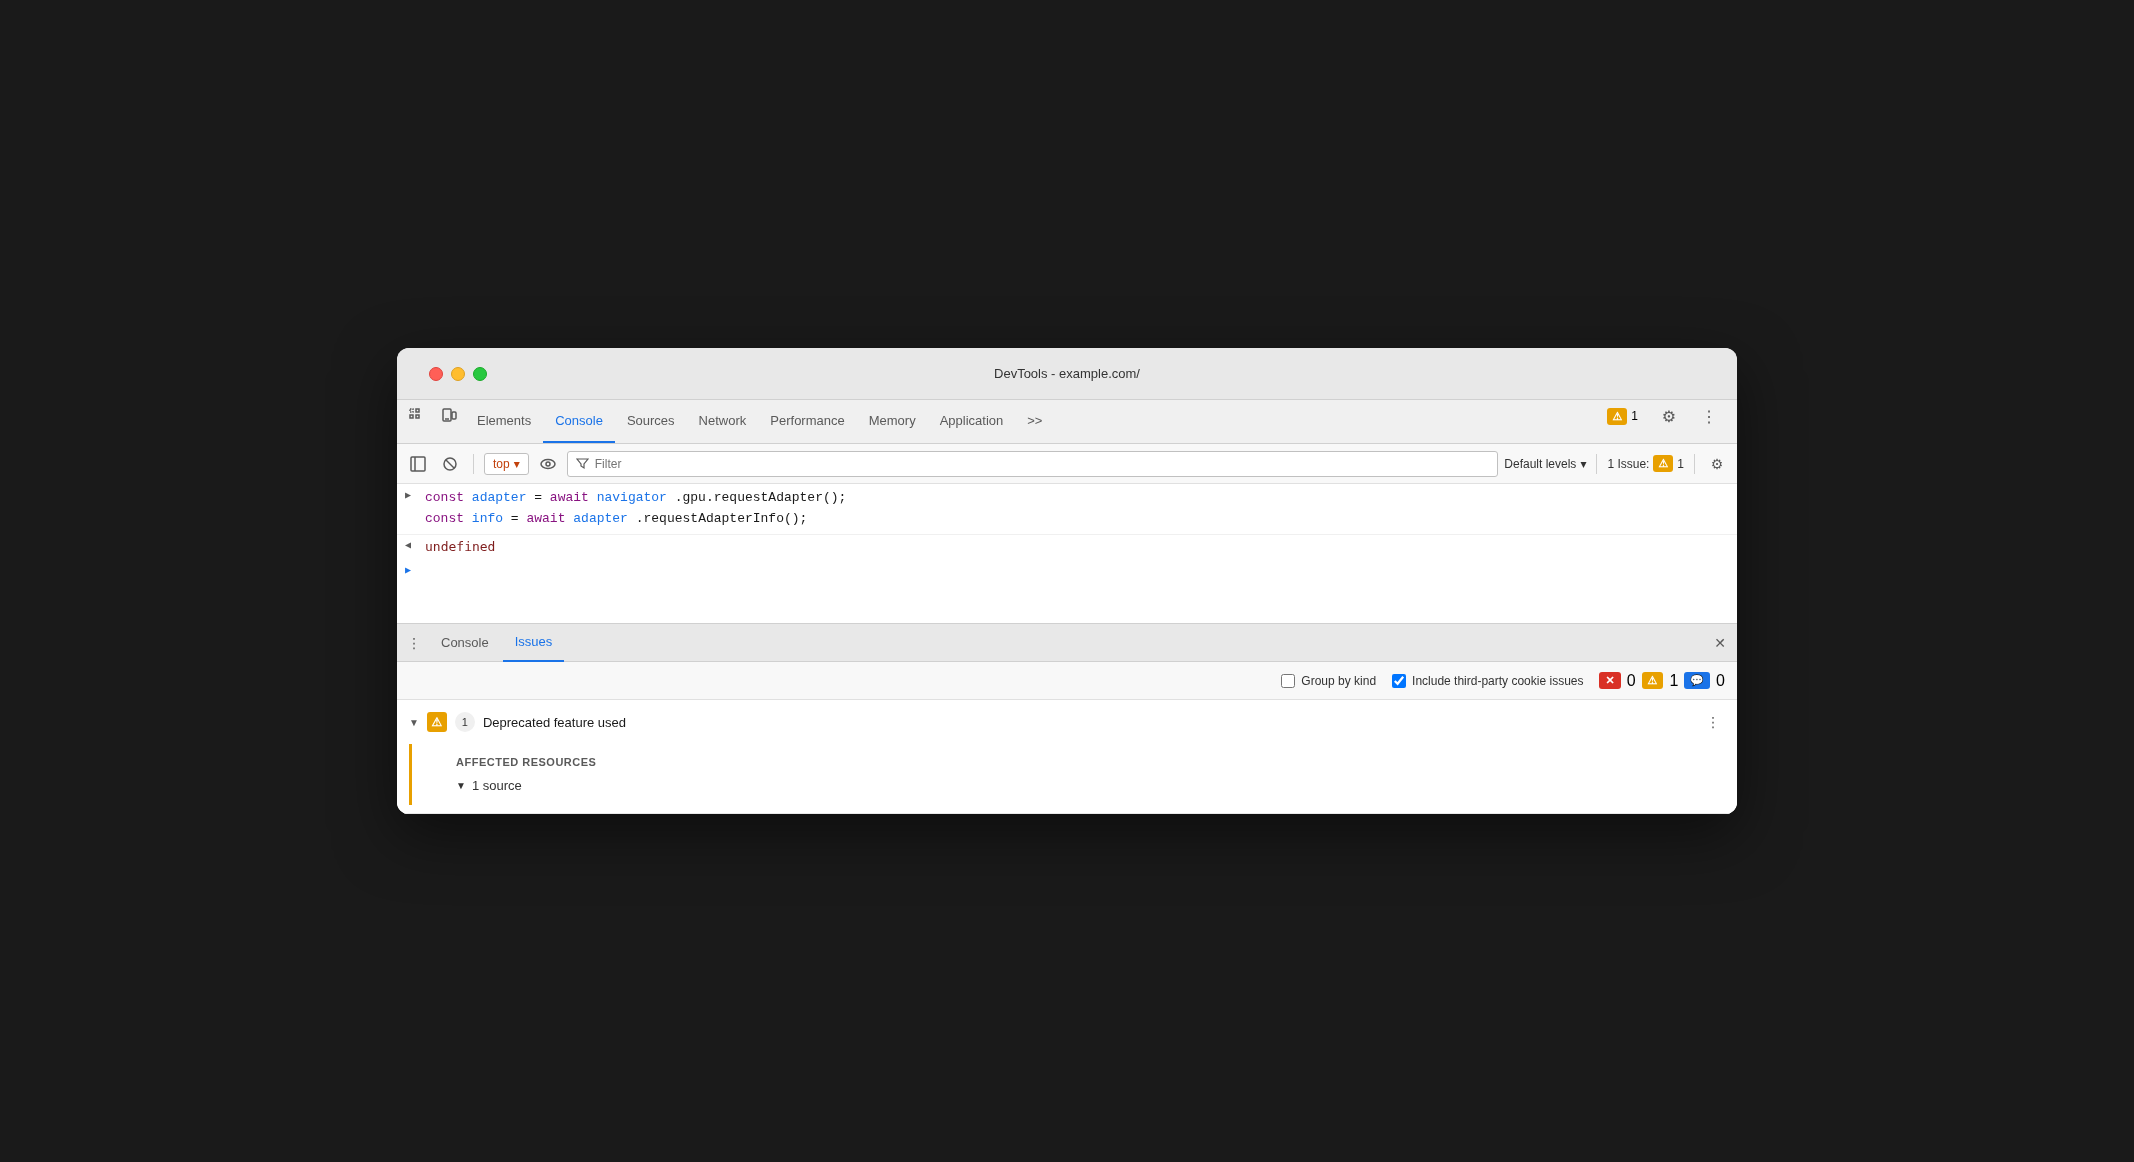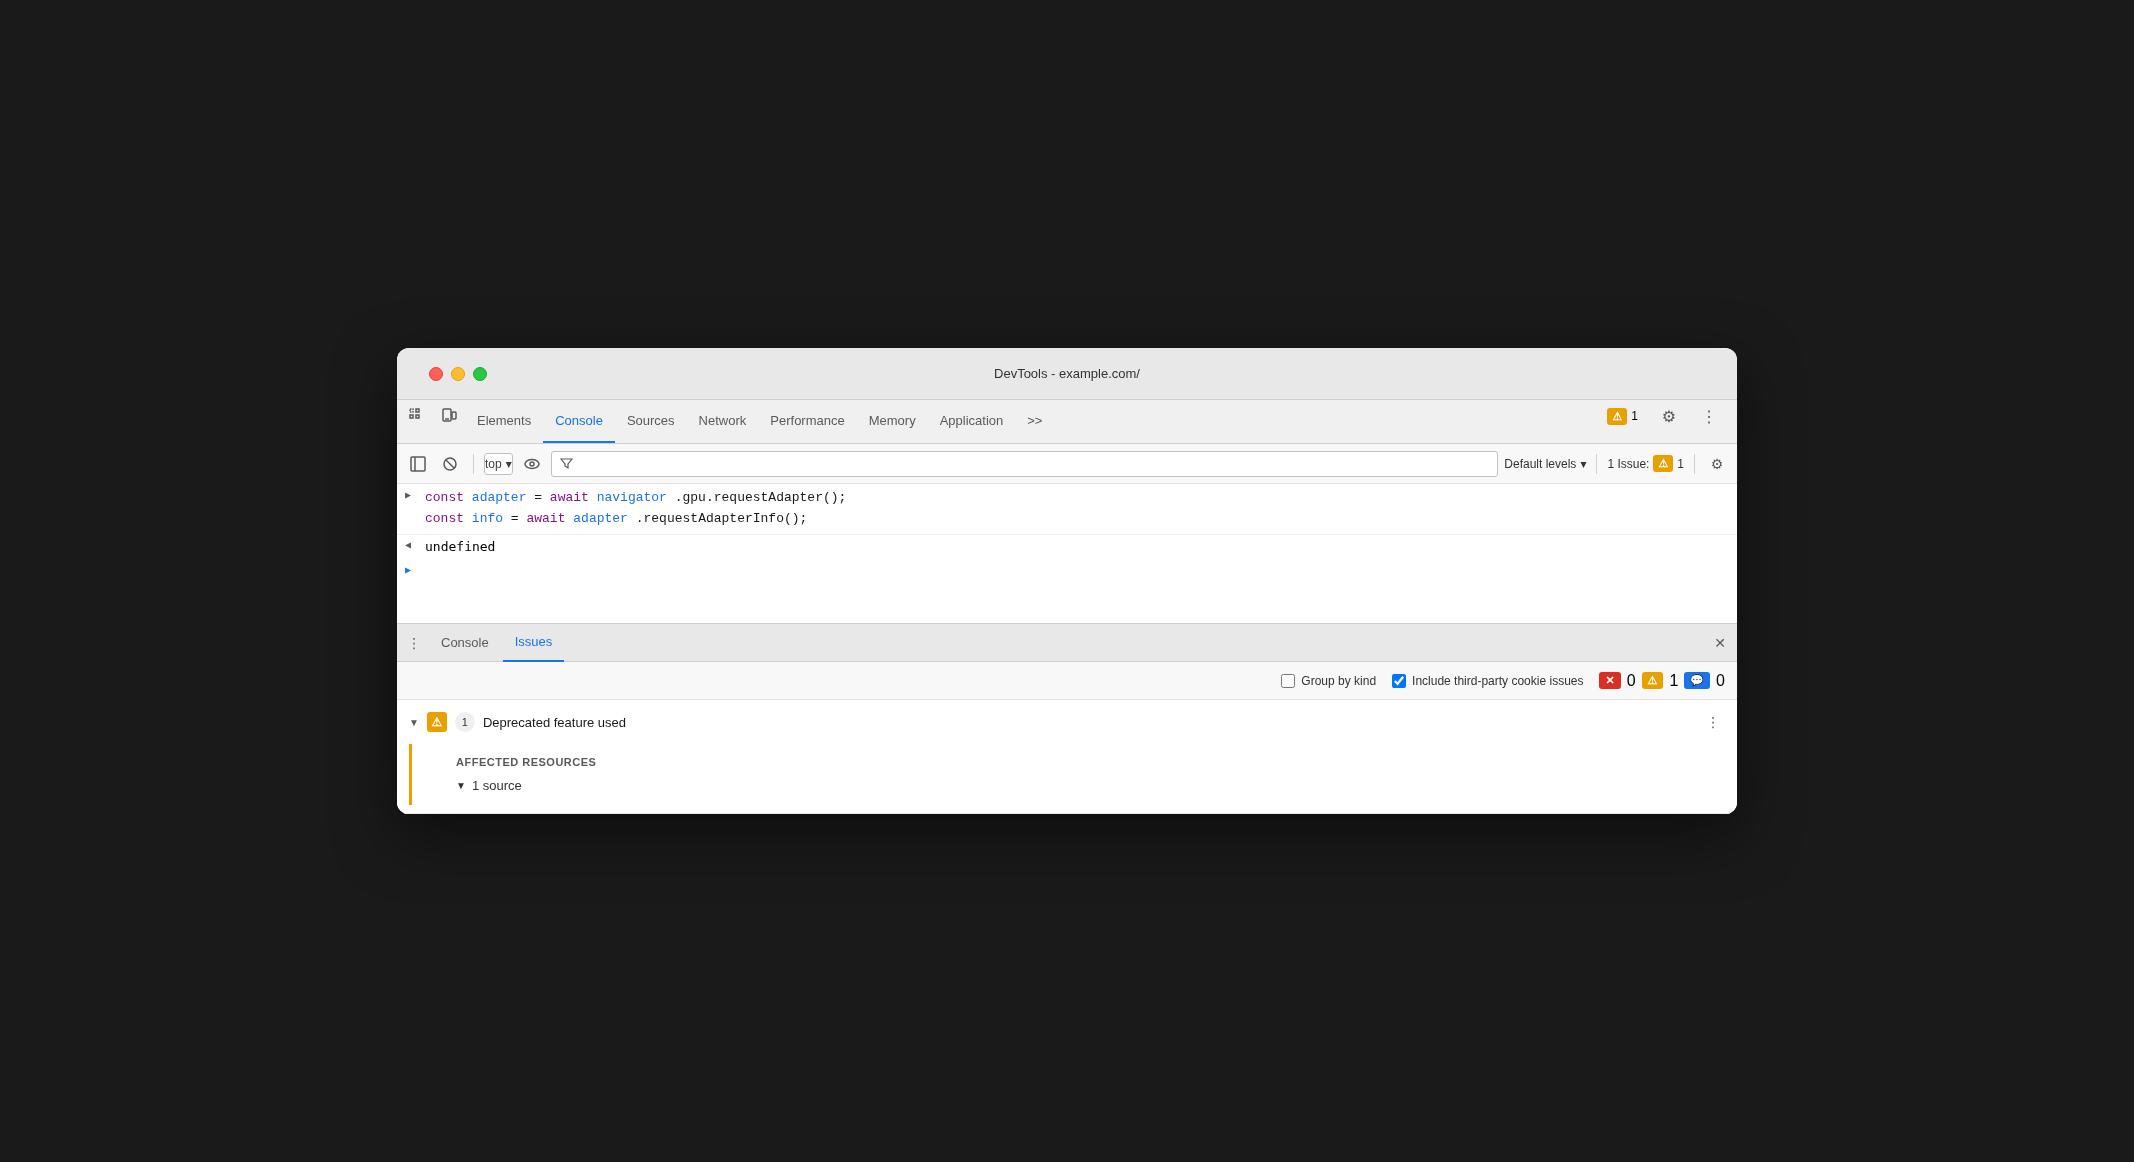--- a/index.html
+++ b/index.html
@@ -134,27 +134,27 @@
       justify-content: center;
       border-radius: 3px;
       cursor: pointer;
       color: #5a5a5a;
       font-size: 14px;
     }
     .context-dropdown {
       display: flex;
       align-items: center;
       gap: 4px;
-      padding: 3px 0;
+      padding: 3px 8px;
       border: 1px solid #c0c0c0;
       border-radius: 3px;
       font-size: 12px;
       cursor: pointer;
       background: white;
-      color: #404040;
+      color: #c2410c;
     }
     .filter-bar {
       flex: 1;
       height: 26px;
       display: flex;
       align-items: center;
       border: 1px solid #c0c0c0;
       border-radius: 3px;
       background: white;
       padding: 0 8px;
@@ -219,21 +219,21 @@
       font-size: 10px;
       cursor: pointer;
     }
     .console-code {
       line-height: 1.6;
     }
     .kw-const { color: #881280; }
     .kw-await { color: #881280; }
     .kw-navigator { color: #1a73e8; }
     .kw-adapter { color: #1a73e8; }
-    .kw-undefined { color: #000000; }
+    .kw-undefined { color: #7f1d1d; }
     .console-result {
       padding: 4px 8px 4px 28px;
       position: relative;
       color: #5a5a5a;
       font-family: 'Menlo', 'Monaco', monospace;
       font-size: 13px;
     }
     .result-arrow {
       position: absolute;
       left: 8px;
@@ -545,20 +545,21 @@
     <div class="console-toolbar-btn">
       <svg width="18" height="18" viewBox="0 0 18 18" fill="none">
         <ellipse cx="9" cy="9" rx="7" ry="4.5" stroke="#5a5a5a" stroke-width="1.5" fill="none"></ellipse>
         <circle cx="9" cy="9" r="2" stroke="#5a5a5a" stroke-width="1.5" fill="none"></circle>
       </svg>
     </div>
     <div class="filter-bar">
       <svg width="13" height="13" viewBox="0 0 13 13" fill="none">
         <path d="M1 2h11l-4 5v4l-3-2V7L1 2z" stroke="#5a5a5a" stroke-width="1.2" fill="none"></path>
       </svg>
+      <input type="text" placeholder="Filter" style="">
     </div>
     <div class="default-levels">
       <span>Default levels</span>
       <span>▾</span>
     </div>
     <div class="separator"></div>
     <div class="issues-count">
       <span>1 Issue:</span>
       <span class="issue-badge-warn">⚠</span>
       <span>1</span>

